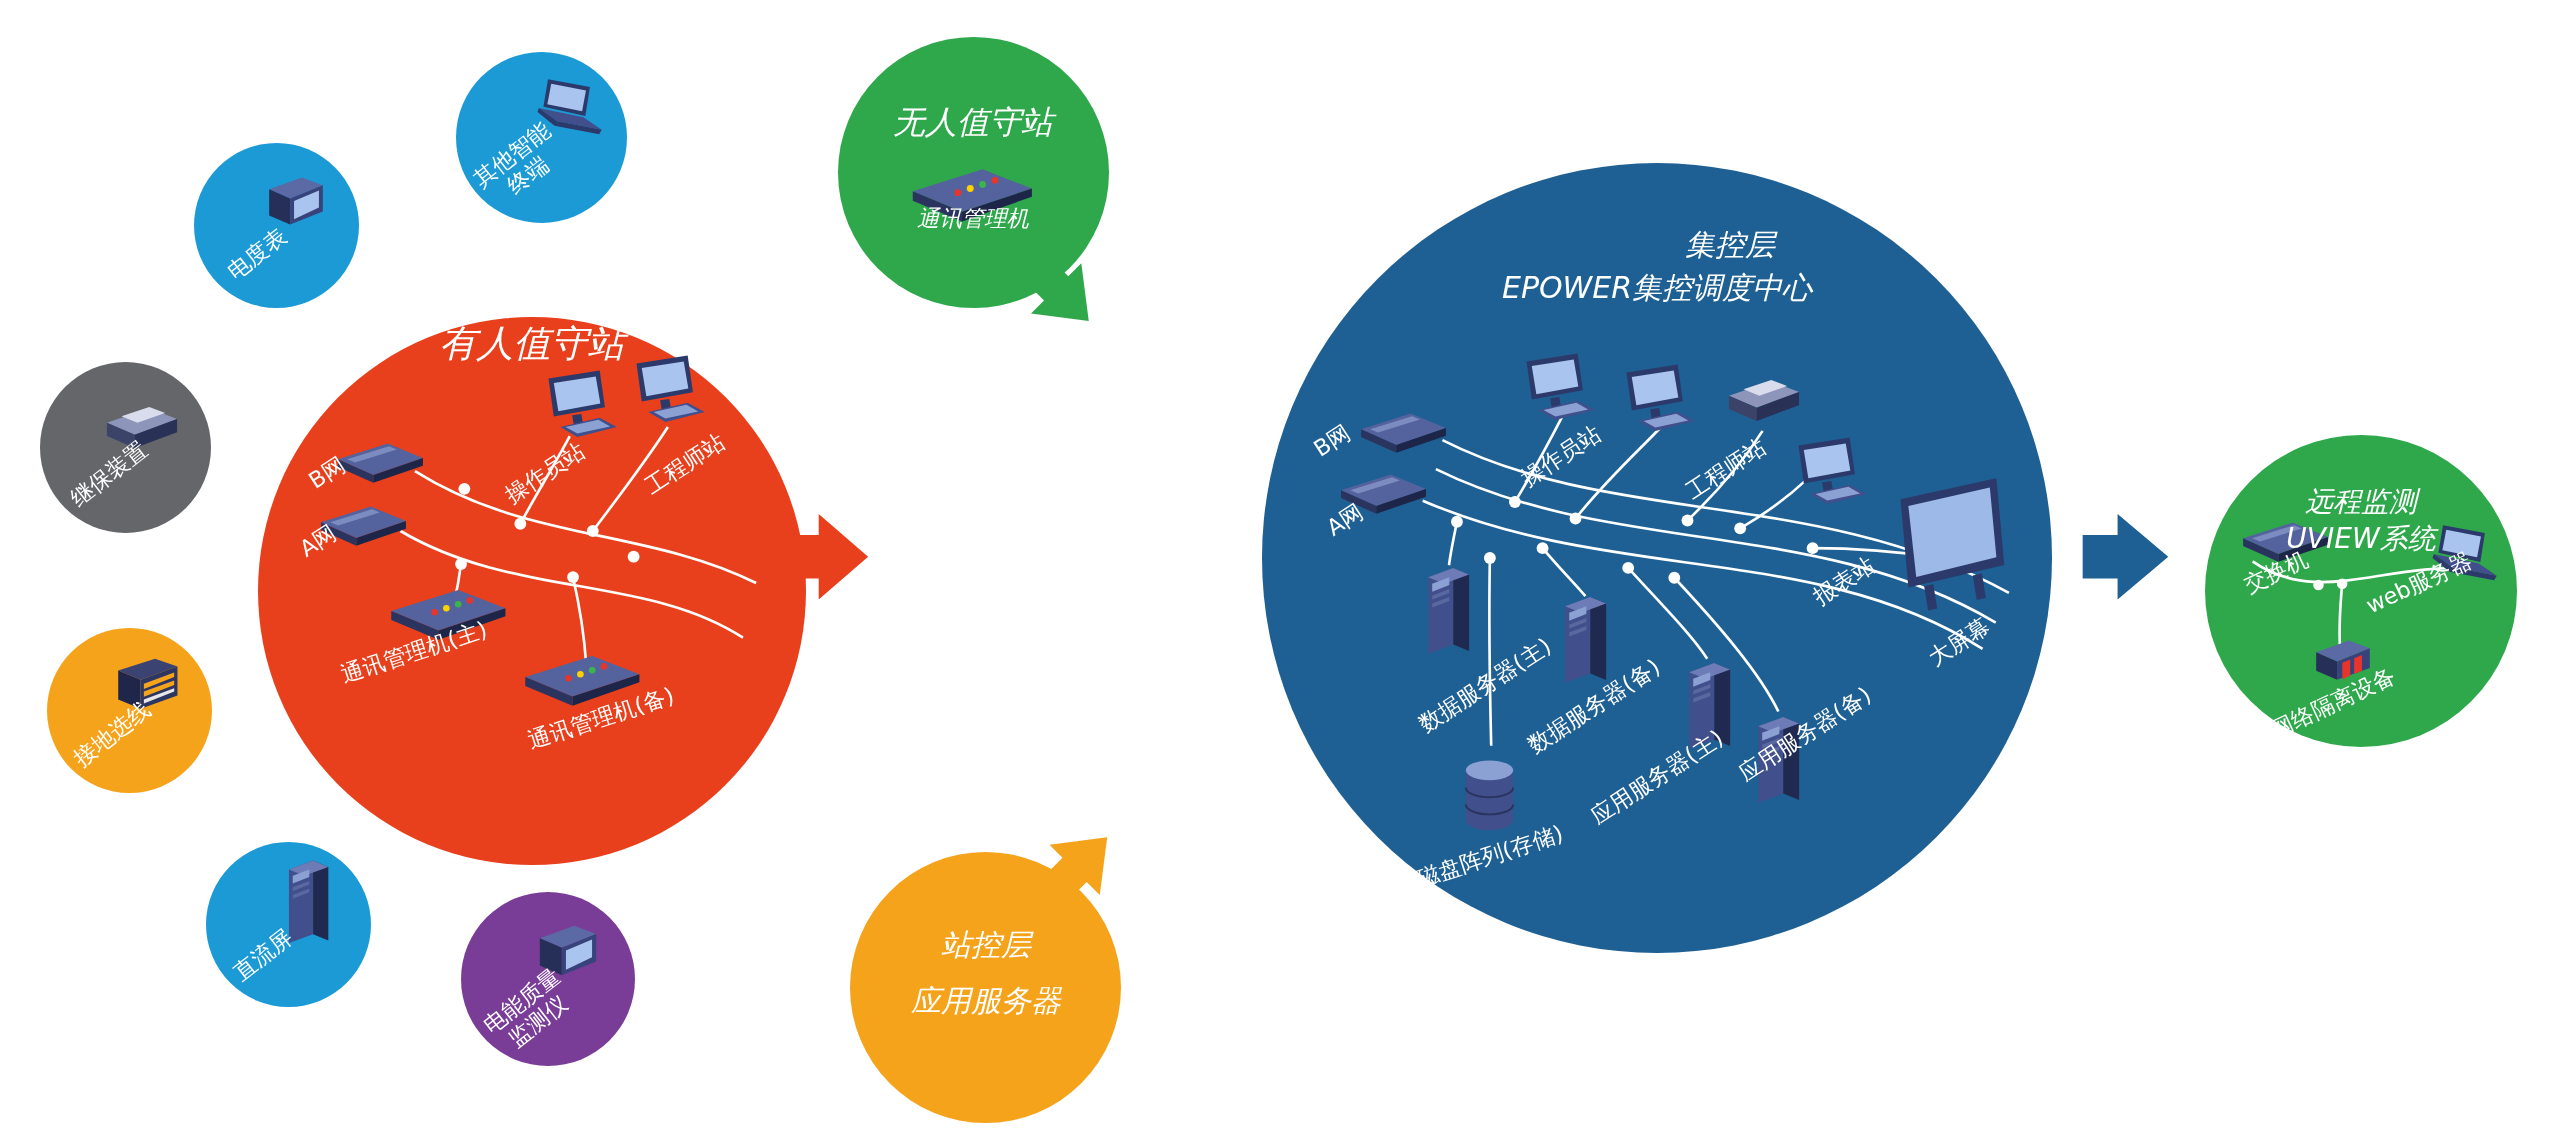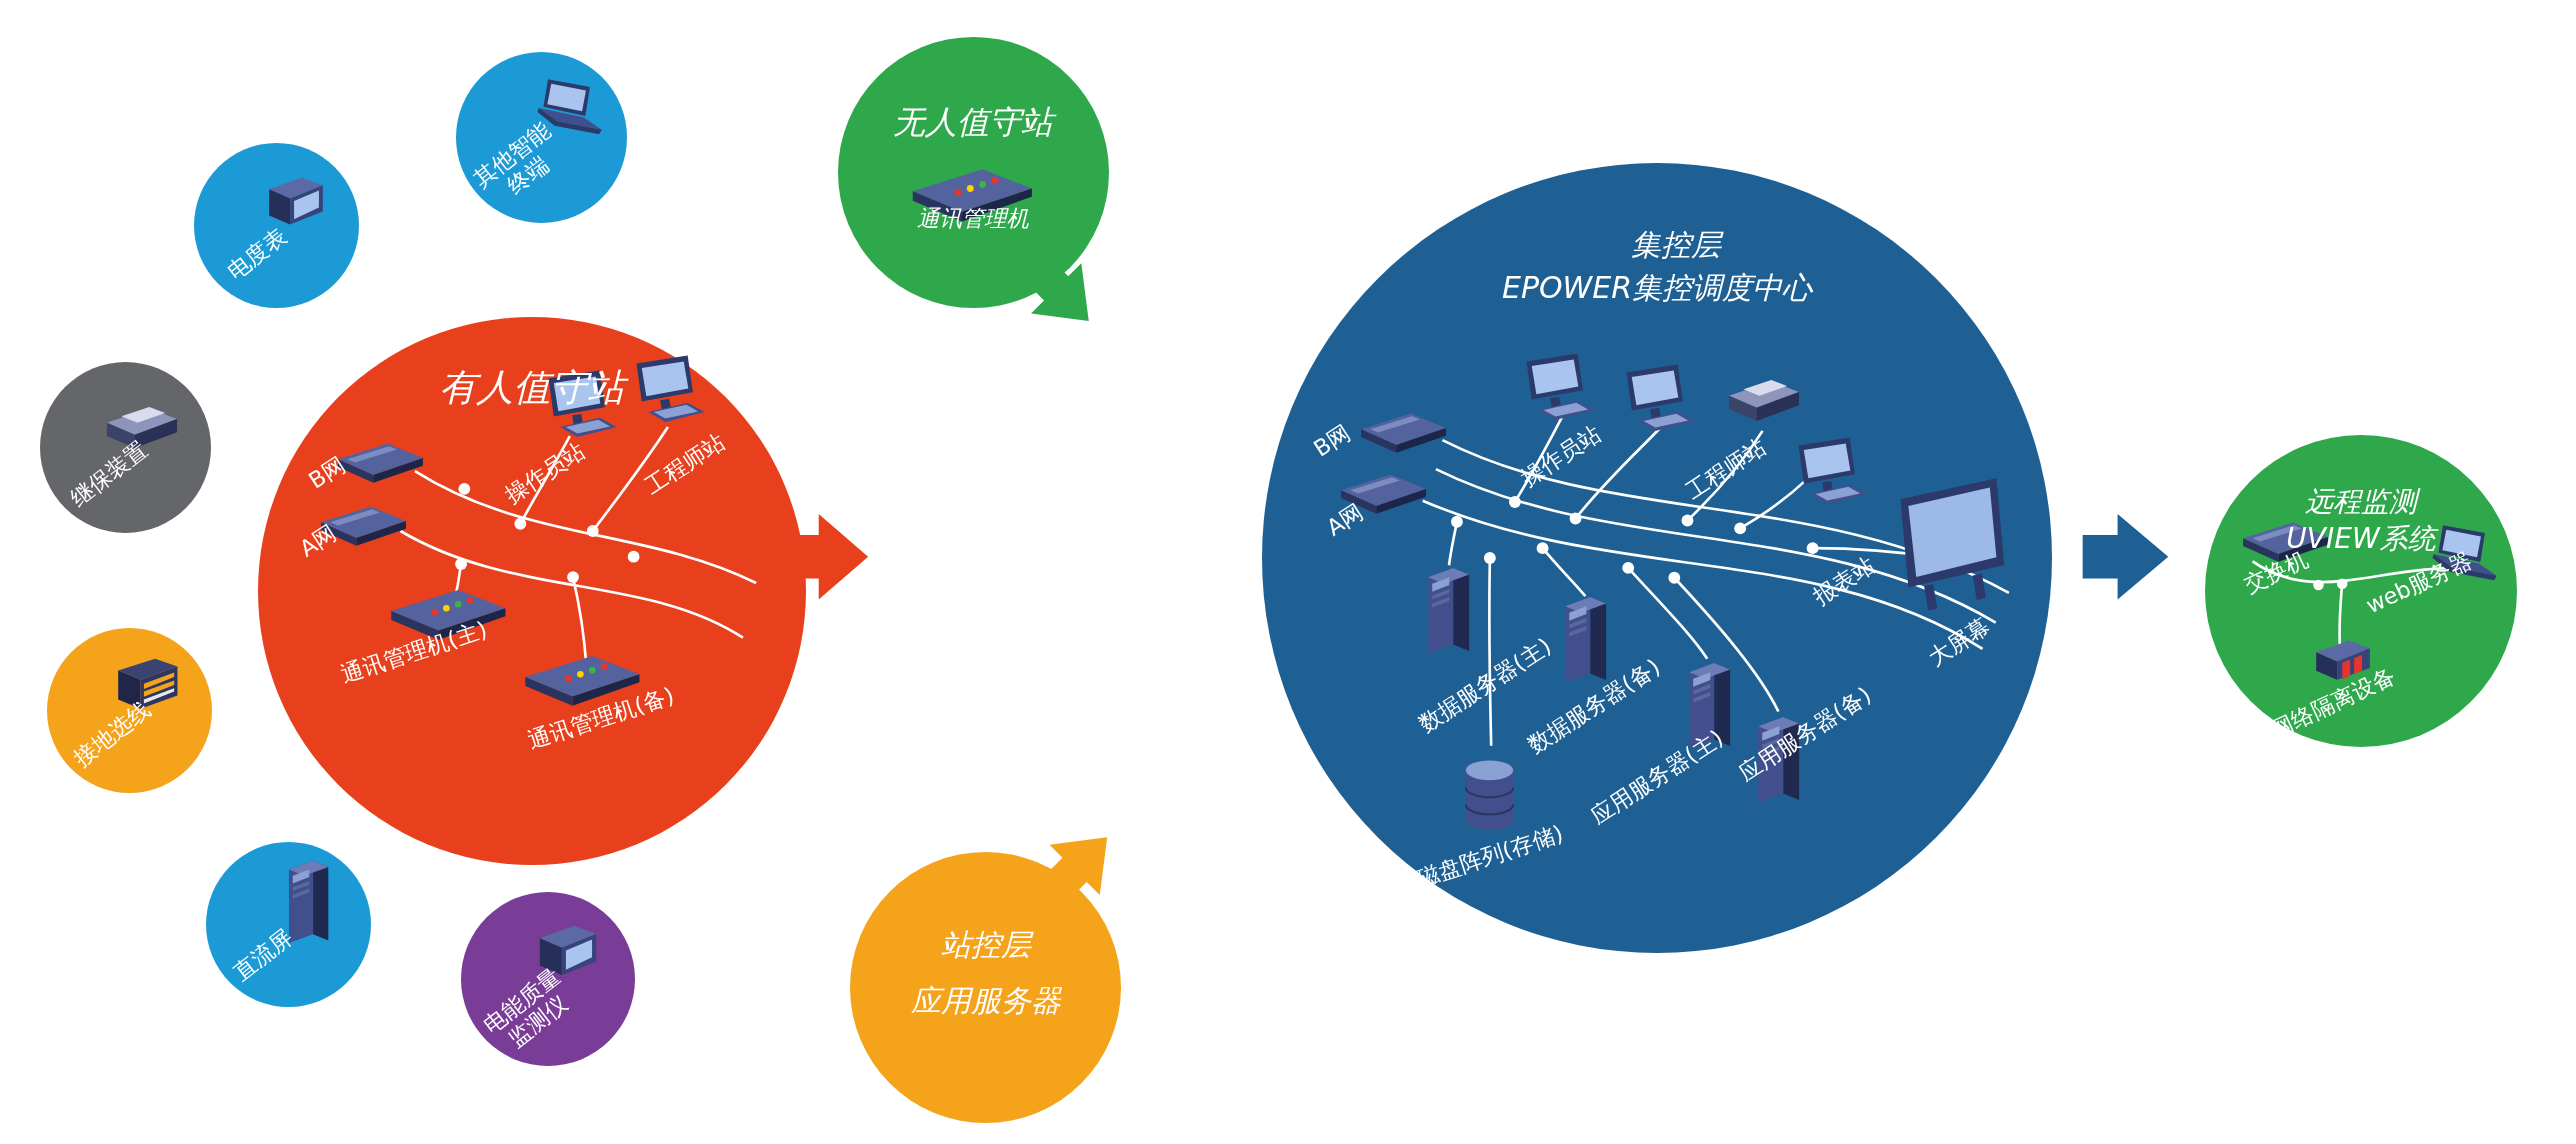--- a/index.html
+++ b/index.html
@@ -24,21 +24,21 @@
   .lbl { font-size:22.4px; text-align:center; }
   .lbl .ln { display:block; line-height:1.18; }
   .title { text-align:center; line-height:1.2; }
 
   .r0   { transform:translate(-50%,-50%);font-style:italic; }
   .rm18 { transform:translate(-50%,-50%) rotate(-18deg); }
   .rm25 { transform:translate(-50%,-50%) rotate(-25deg); }
   .rm33 { transform:translate(-50%,-50%) rotate(-33deg); }
   .rm38 { transform:translate(-50%,-50%) rotate(-38deg); }
 
-  .t56 { font-size:37px;margin-top:44px; }
+  .t56 { font-size:37px; }
   .t48 { font-size:32px; }
   .t46 { font-size:30px; }
   .t42 { font-size:28px; }
 </style>
 </head>
 <body>
 
 <svg width="0" height="0" style="position:absolute" aria-hidden="true">
   <defs>
     <symbol id="sym-monitor" viewBox="0 0 140 125">
@@ -267,21 +267,21 @@
 
   <div class="title t48 r0" style="left:973px;top:122px">无人值守站</div>
   <svg class="dev" style="left:904px;top:161px;width:138px;height:66px" viewBox="0 0 210 100" width="138" height="66">
       <use href="#sym-comm"></use>
     </svg>
   <div class="lbl r0" style="left:973px;top:218px">通讯管理机</div>
 
   <div class="title t46 r0" style="left:986px;top:945px">站控层</div>
   <div class="title t46 r0" style="left:986px;top:1001px">应用服务器</div>
 
-  <div class="title t46 r0" style="left:1676px;top:245px">集控层</div>
+  <div class="title t46 r0" style="left:1730px;top:245px">集控层</div>
   <div class="title t46 r0" style="left:1657px;top:288px">EPOWER集控调度中心</div>
 
   <svg class="dev" style="left:1354px;top:407px;width:99px;height:49px" viewBox="0 0 150 75" width="99" height="49">
       <use href="#sym-flatbox"></use>
     </svg>
   <svg class="dev" style="left:1334px;top:468px;width:99px;height:49px" viewBox="0 0 150 75" width="99" height="49">
       <use href="#sym-flatbox"></use>
     </svg>
   <svg class="dev" style="left:1512px;top:351px;width:92px;height:82px" viewBox="0 0 140 125" width="92" height="82">
       <use href="#sym-monitor"></use>

